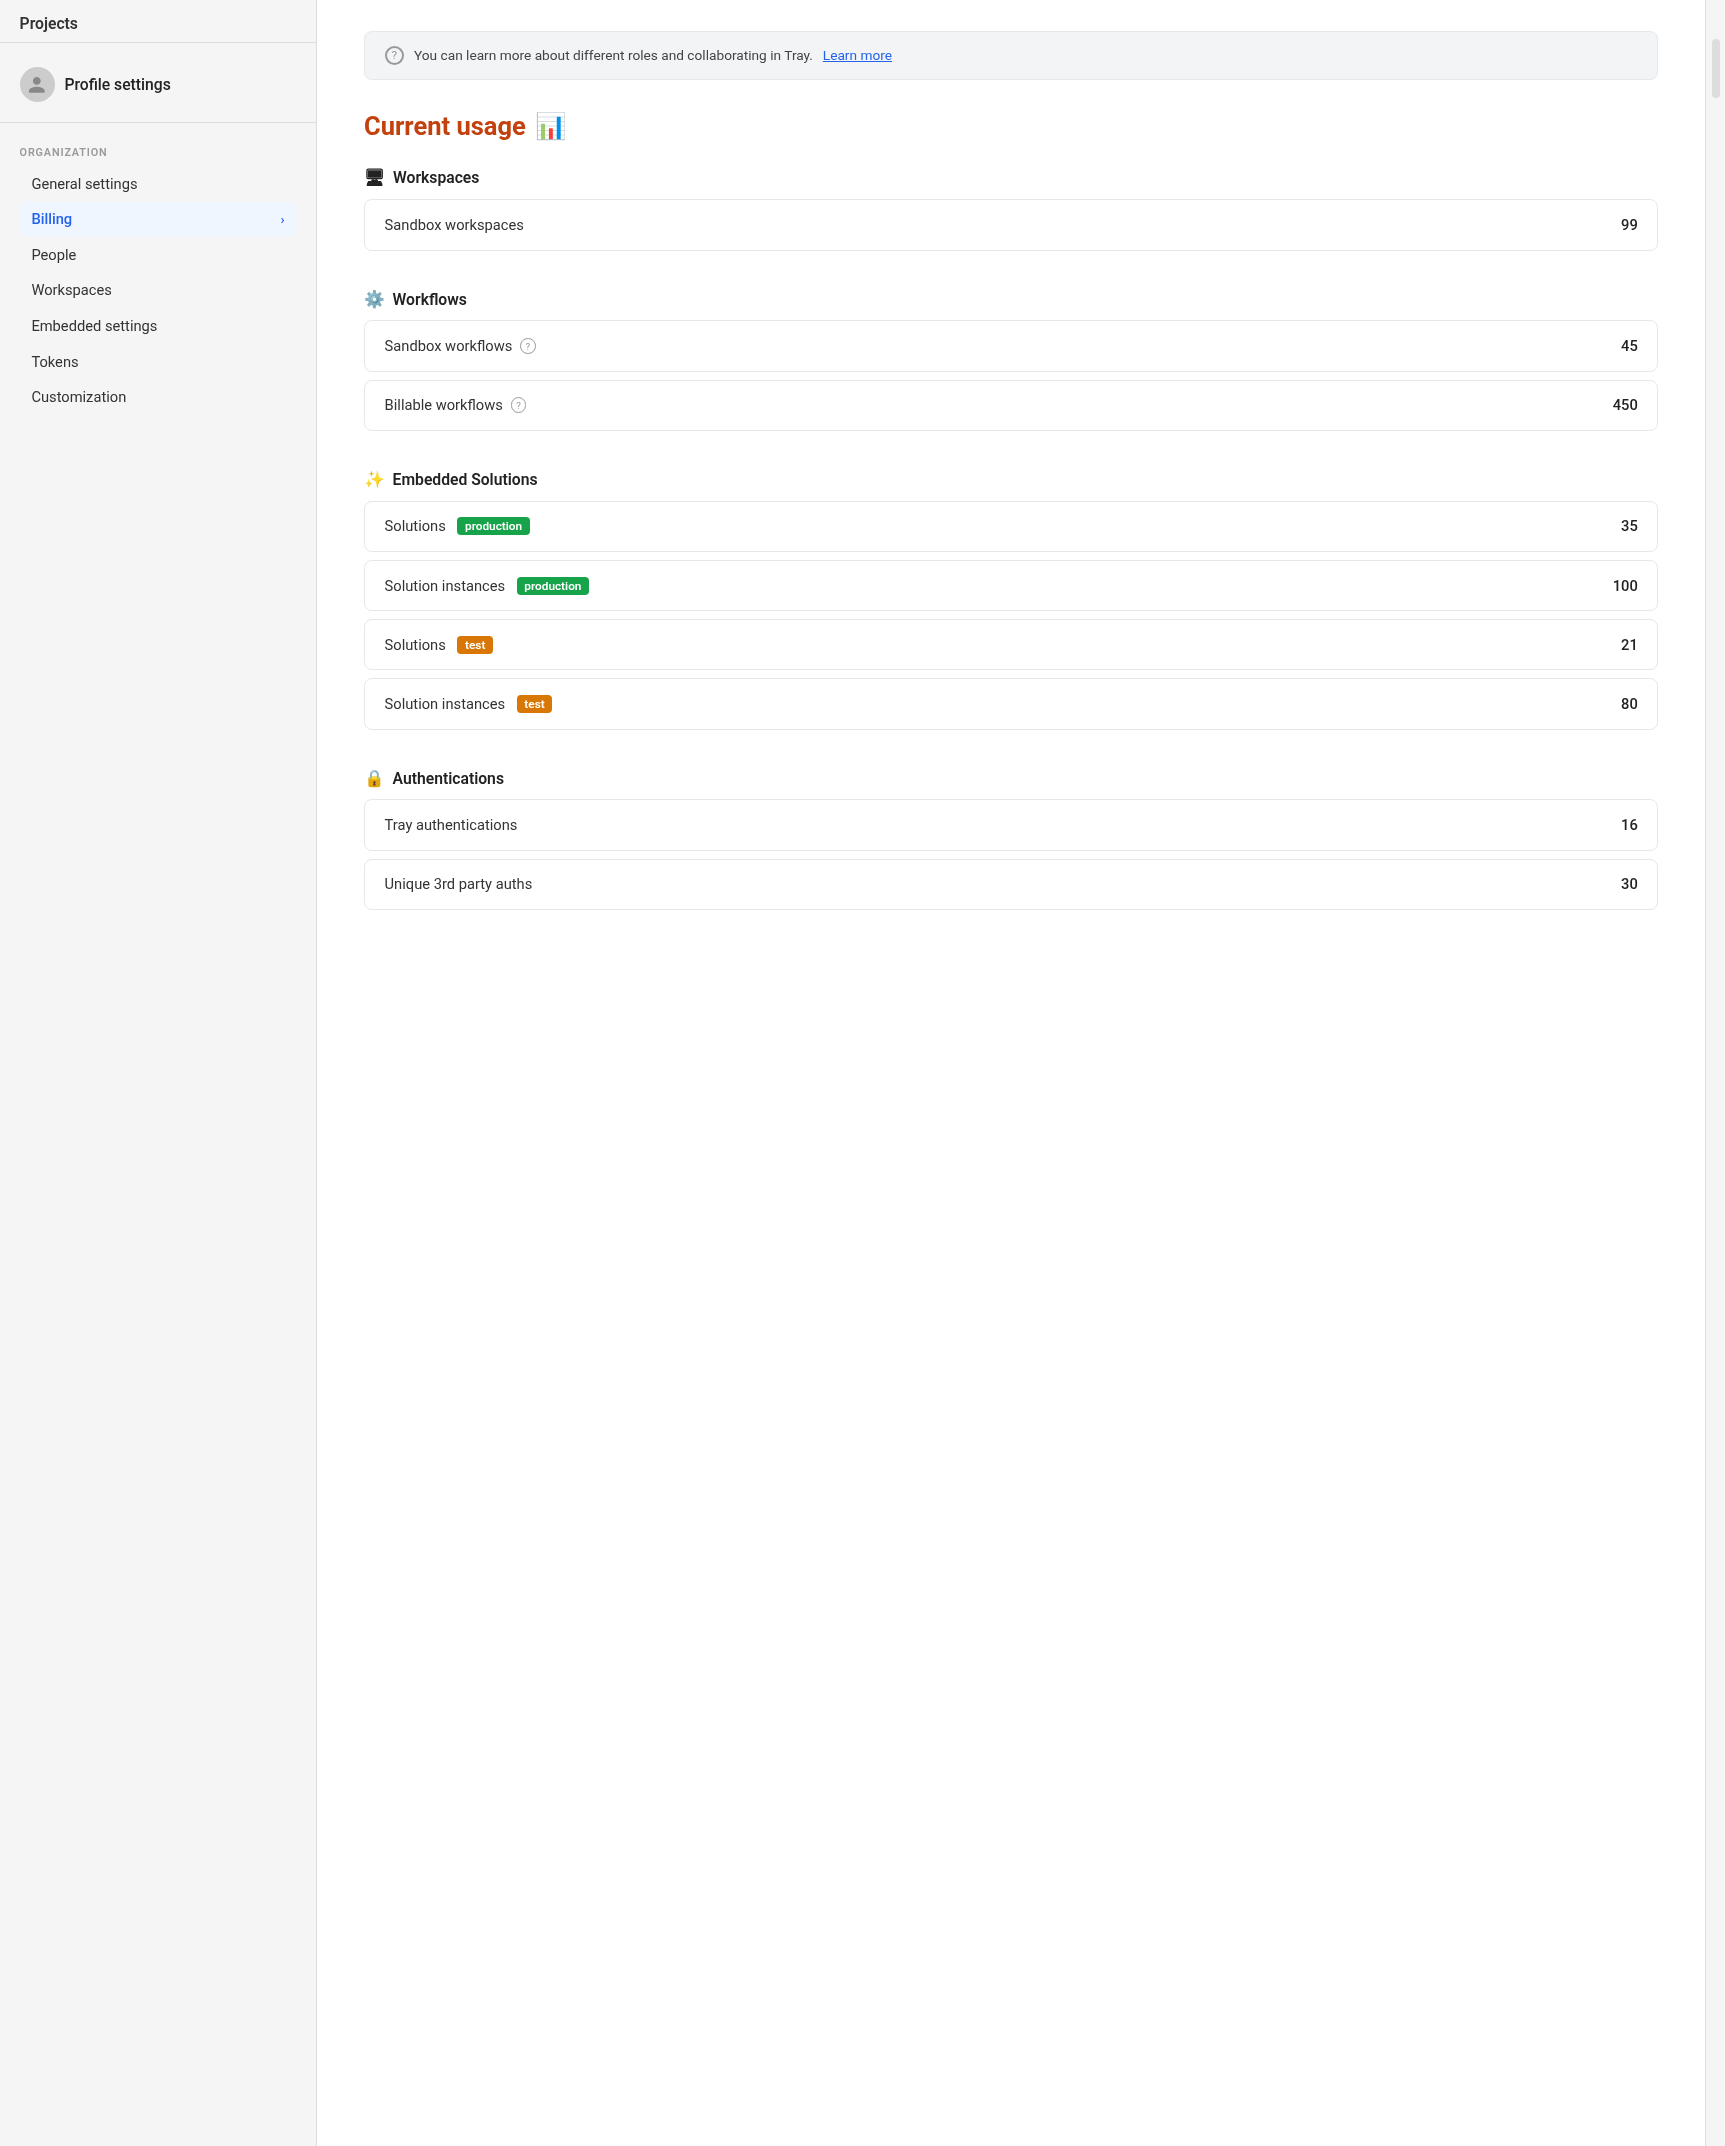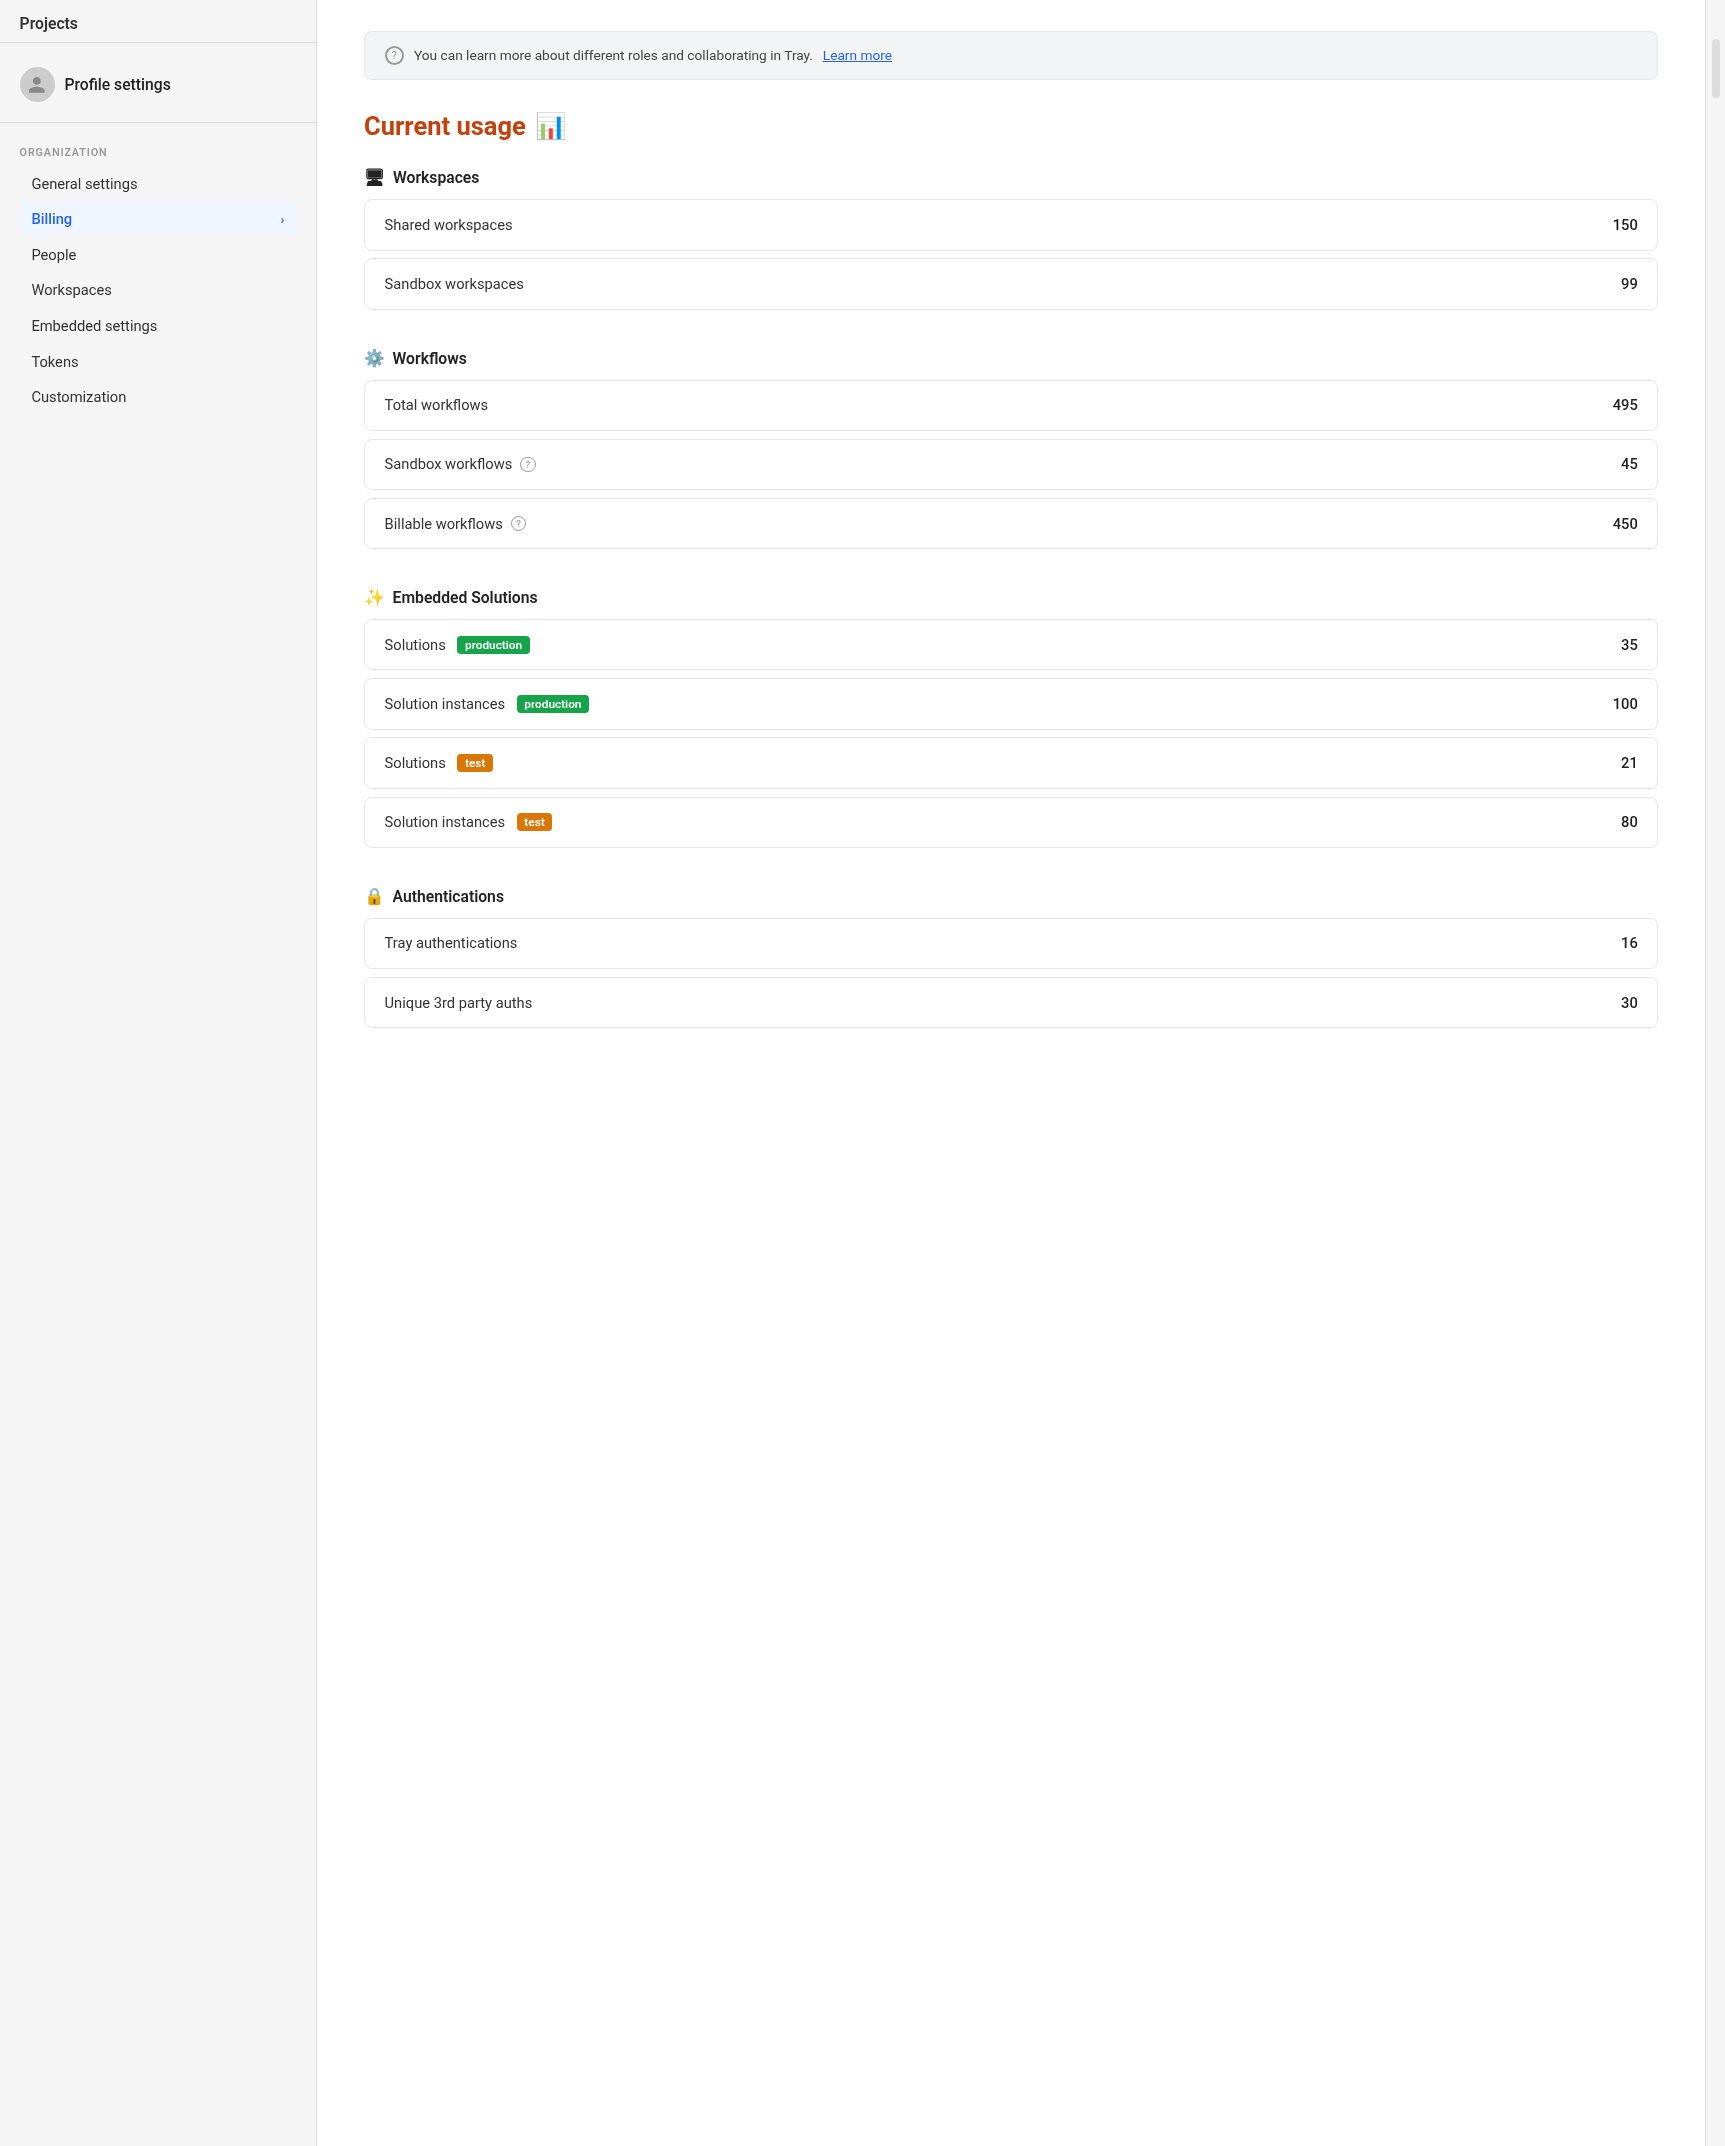--- a/index.html
+++ b/index.html
@@ -264,39 +264,31 @@
     <span>Current usage</span>
     <span>📊</span>
   </div>
 
   <div class="section-group">
     <div class="section-heading">
       <span class="section-icon">🖥</span>
       <span>Workspaces</span>
     </div>
     <div class="usage-row">
-      <span class="usage-row-label">Shared workspaces</span>
-      <span class="usage-row-value">150</span>
-    </div>
-    <div class="usage-row">
       <span class="usage-row-label">Sandbox workspaces</span>
       <span class="usage-row-value">99</span>
     </div>
   </div>
 
   <div class="section-group">
     <div class="section-heading">
       <span class="section-icon">⚙️</span>
       <span>Workflows</span>
     </div>
     <div class="usage-row">
-      <span class="usage-row-label">Total workflows</span>
-      <span class="usage-row-value">495</span>
-    </div>
-    <div class="usage-row">
       <span class="usage-row-label">
         Sandbox workflows
         <span class="help-icon">?</span>
       </span>
       <span class="usage-row-value">45</span>
     </div>
     <div class="usage-row">
       <span class="usage-row-label">
         Billable workflows
         <span class="help-icon">?</span>

